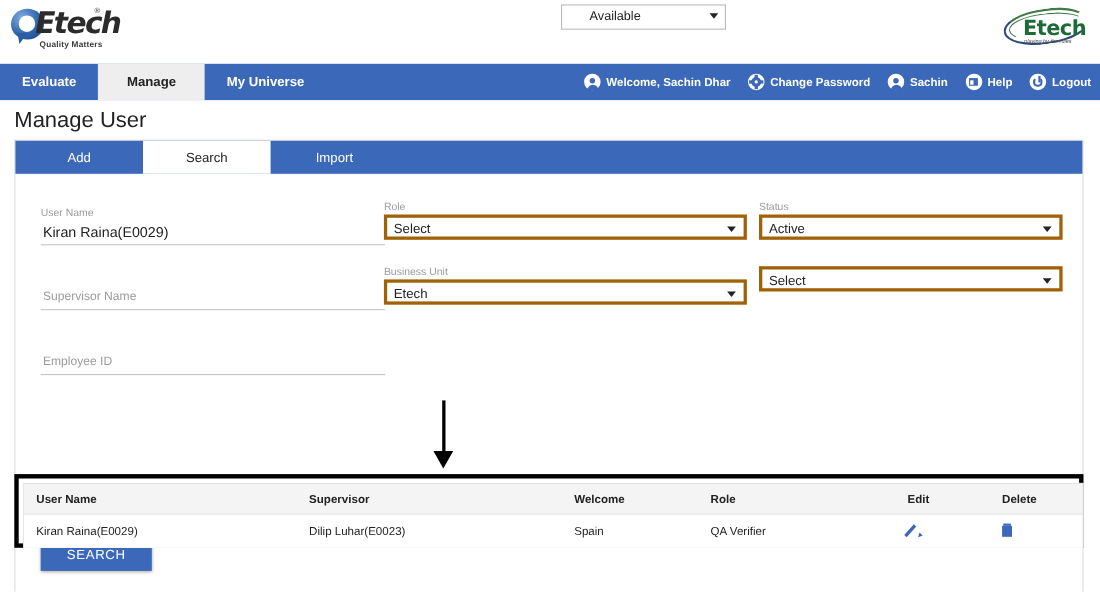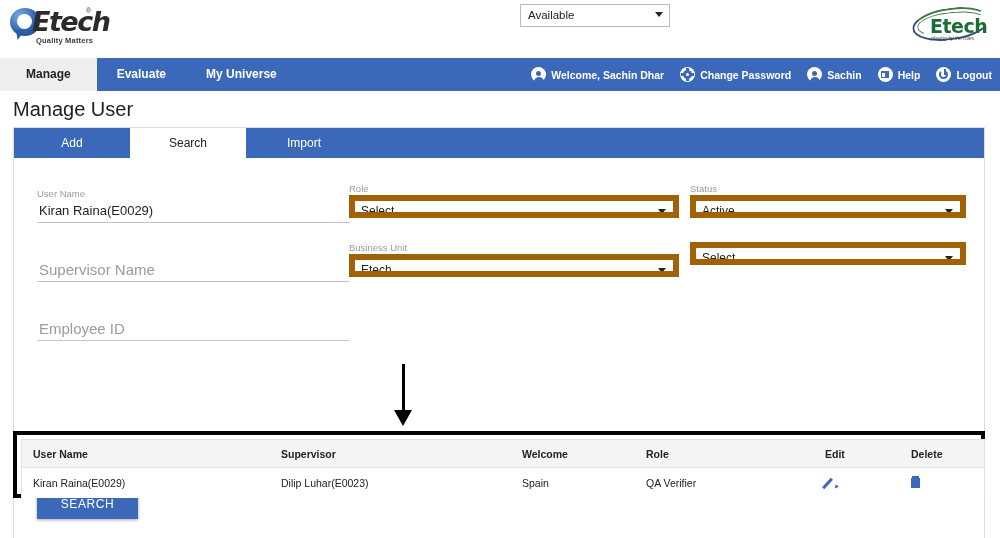--- a/index.html
+++ b/index.html
@@ -35,21 +35,21 @@
   }
   .qeval-reg { position:absolute; left:78px; top:4px; font-size:7px; color:#444; }
   .qeval-tag {
     position:absolute; left:28px; top:33px; font-size:7.5px; font-weight:bold;
     color:#3a3a3a; letter-spacing:.2px;
   }
 
   .status-select {
     position:absolute; left:510px; top:4px; width:150px; height:23px;
     border:1px solid #b9b9b9; background:#fff; font-size:11.5px; color:#222;
-    padding:0 18px 0 7px; line-height:21px;margin-left:10px;
+    padding:0 18px 0 25px; line-height:21px;
   }
   .status-select .caret {
     position:absolute; right:6px; top:7px; width:0; height:0;
     border-left:4px solid transparent; border-right:4px solid transparent;
     border-top:5px solid #222;
   }
 
   .etech-logo { position:absolute; left:912px; top:6px; width:78px; height:40px; }
   .etech-swoosh {
     position:absolute; left:0; top:2px; width:78px; height:32px;
@@ -145,24 +145,24 @@
 
   
   .form { position:absolute; left:0; top:30px; width:972px; }
 
   .field { position:absolute; }
   .flabel { font-size:9.5px; color:#9b9b9b; margin-bottom:1px; }
   .underline-box {
     width:100%; height:23px; border-bottom:1px solid #c6c6c6;
     font-size:13px; color:#222; padding:0 2px 2px 2px; line-height:22px;
   }
-  .underline-box.ph { color:#9b9b9b; font-size:15px; }
+  .underline-box.ph { color:#9b9b9b; font-size:11px; }
 
   .selbox {
-    position:relative; width:100%; height:23px; border:6px solid #a16207;
+    position:relative; width:100%; height:23px; border:3px solid #a16207;
     background:#fff; font-size:12px; color:#222; line-height:21px;
     padding:0 20px 0 6px; cursor:pointer; overflow:hidden;
   }
   .selbox .caret {
     position:absolute; right:7px; top:8px; width:0; height:0;
     border-left:4px solid transparent; border-right:4px solid transparent;
     border-top:5px solid #222;
   }
 
   .search-btn {
@@ -242,22 +242,22 @@
     <div class="etech-logo">
       <div class="etech-swoosh"></div>
       <div class="etech-swoosh2"></div>
       <div class="etech-word">Etech</div>
       <div class="etech-tag">playing by the rules</div>
     </div>
   </div>
 
   <div class="navbar">
     <div class="nav-left">
+      <div class="nav-tab">Evaluate</div>
       <div class="nav-tab first active">Manage</div>
-      <div class="nav-tab">Evaluate</div>
       <div class="nav-tab">My Universe</div>
     </div>
 
     <div class="nav-right">
       <div class="nav-item">
         <span class="ico-circle">
             <span class="ico-person"></span>
           </span>
         <span class="label">Welcome, Sachin Dhar</span>
       </div>

